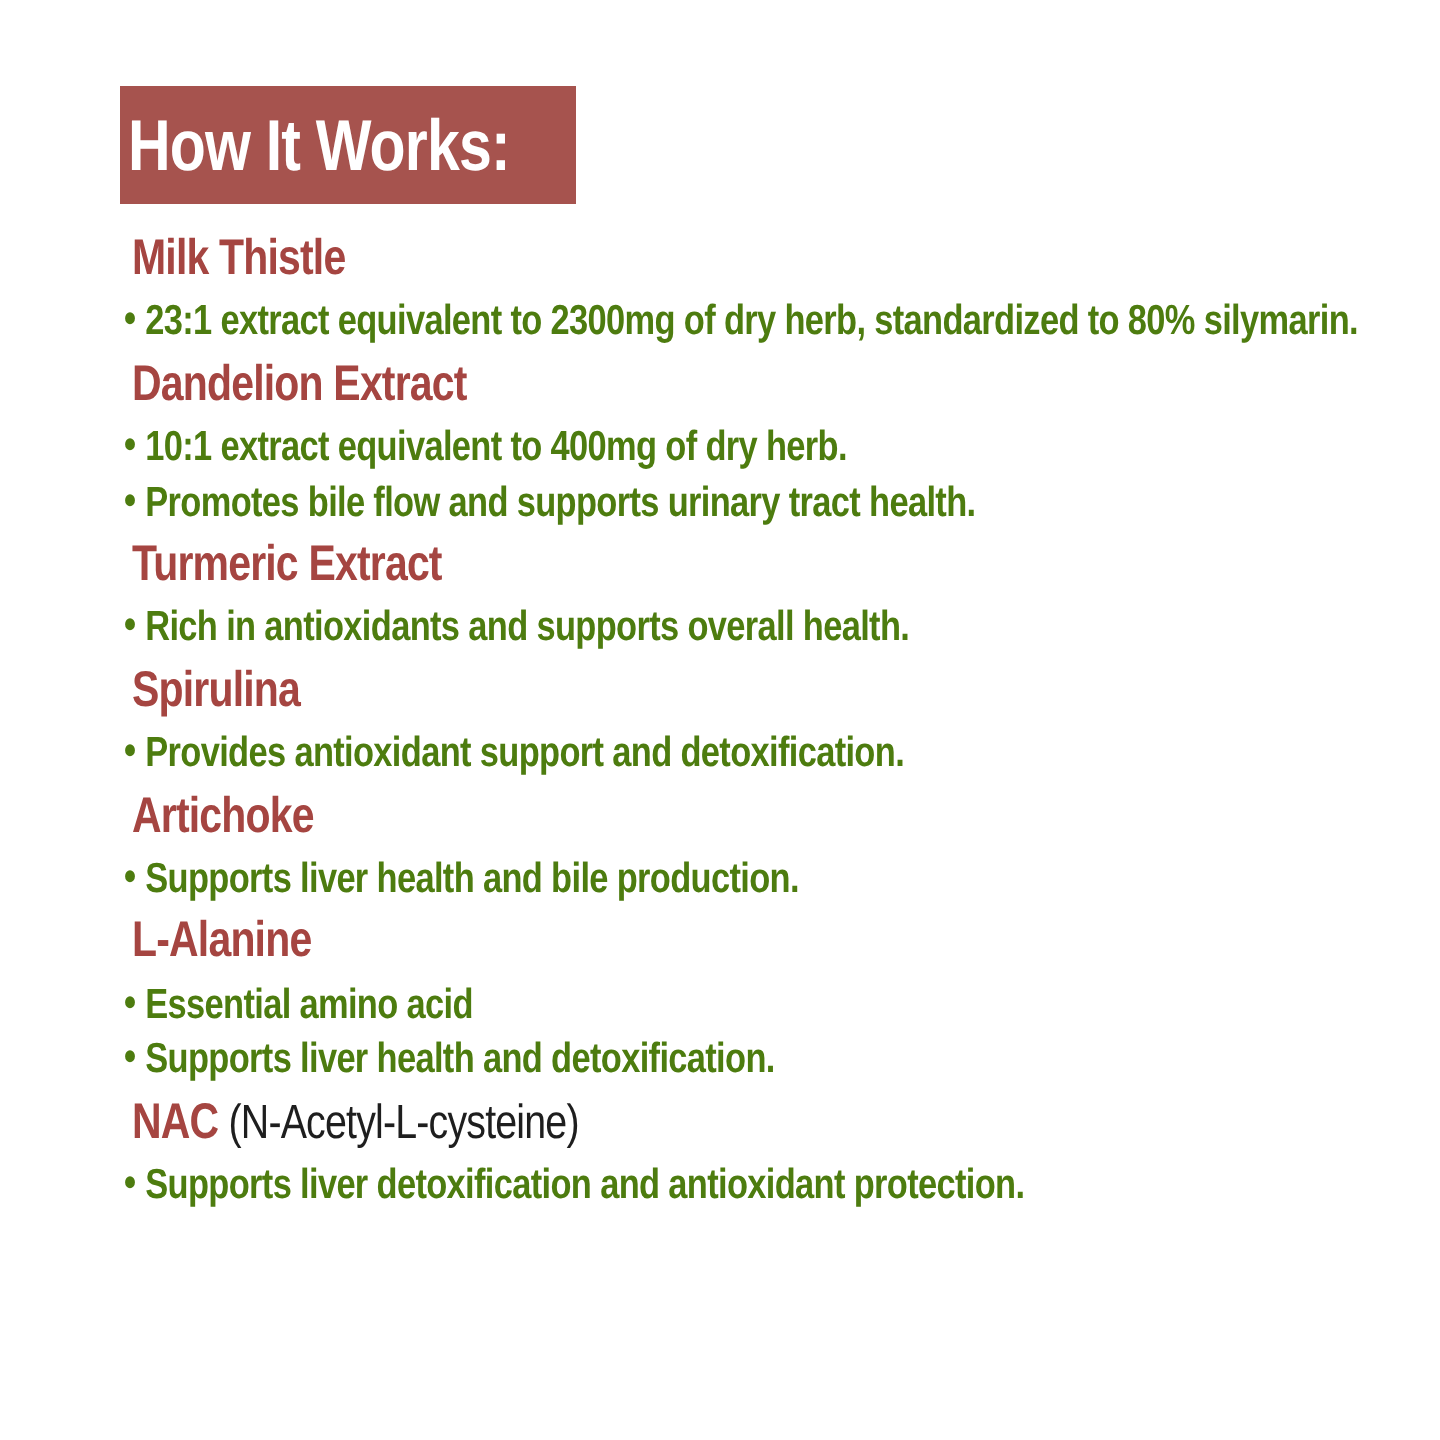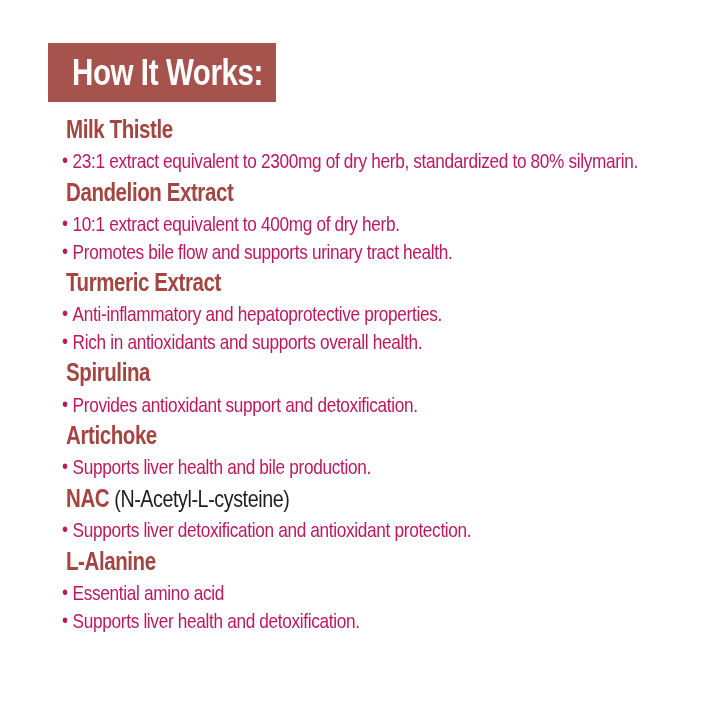--- a/index.html
+++ b/index.html
@@ -17,28 +17,28 @@
   }
   
   .cond {
     display: inline-block;
     transform: scaleX(0.82);
     transform-origin: 0 50%;
     white-space: nowrap;
   }
   .header-box {
     position: absolute;
-    left: 48px;
+    left: 60px;
     top: 43px;
     width: 228px;
     height: 59px;
     background: #a6534e;
     display: flex;
     align-items: center;
-    padding-left: 24px;
+    padding-left: 4px;
     box-sizing: border-box;
   }
   .header-title {
     font-size: 36px;
     font-weight: 700;
     color: #ffffff;
     letter-spacing: -0.5px;
   }
   .content {
     position: absolute;
@@ -56,22 +56,23 @@
   }
   .hnote {
     font-weight: 400;
     color: #1e1e1e;
     font-size: 24px;
   }
   .bullet {
     margin: 0;
     font-size: 21px;
     line-height: 26.4px;
-    color: #be185d;
+    color: #4d7c0f;
     letter-spacing: -0.4px;
+    font-weight: bold;
   }
   .dot {
     display: inline-block;
     margin-right: 6px;
     vertical-align: 1px;
   }
 </style>
 </head>
 <body>
 
@@ -116,25 +117,20 @@
 </section>
 
   <section class="section">
     <h2 class="heading">
       <span class="cond">
         <span class="hname">Turmeric Extract</span><span class="hnote"></span>
       </span>
     </h2>
 
 
-  <p class="bullet">
-    <span class="cond">
-      <span class="dot">•</span><span class="btext">Anti-inflammatory and hepatoprotective properties.</span>
-    </span>
-  </p>
 </section>
 
   <section class="section">
 
 </section>
 
   <section class="section">
 
   <p class="bullet">
     <span class="cond">
@@ -167,44 +163,44 @@
   <p class="bullet">
     <span class="cond">
       <span class="dot">•</span><span class="btext">Supports liver health and bile production.</span>
     </span>
   </p>
 </section>
 
   <section class="section">
     <h2 class="heading">
       <span class="cond">
+        <span class="hname">L-Alanine</span><span class="hnote"></span>
+      </span>
+    </h2>
+
+  <p class="bullet">
+    <span class="cond">
+      <span class="dot">•</span><span class="btext">Essential amino acid</span>
+    </span>
+  </p>
+
+  <p class="bullet">
+    <span class="cond">
+      <span class="dot">•</span><span class="btext">Supports liver health and detoxification.</span>
+    </span>
+  </p>
+</section>
+
+  <section class="section">
+    <h2 class="heading">
+      <span class="cond">
         <span class="hname">NAC</span><span class="hnote"> (N-Acetyl-L-cysteine)</span>
       </span>
     </h2>
 
   <p class="bullet">
     <span class="cond">
       <span class="dot">•</span><span class="btext">Supports liver detoxification and antioxidant protection.</span>
-    </span>
-  </p>
-</section>
-
-  <section class="section">
-    <h2 class="heading">
-      <span class="cond">
-        <span class="hname">L-Alanine</span><span class="hnote"></span>
-      </span>
-    </h2>
-
-  <p class="bullet">
-    <span class="cond">
-      <span class="dot">•</span><span class="btext">Essential amino acid</span>
-    </span>
-  </p>
-
-  <p class="bullet">
-    <span class="cond">
-      <span class="dot">•</span><span class="btext">Supports liver health and detoxification.</span>
     </span>
   </p>
 </section>
 </div>
 </div>
 
 </body></html>

